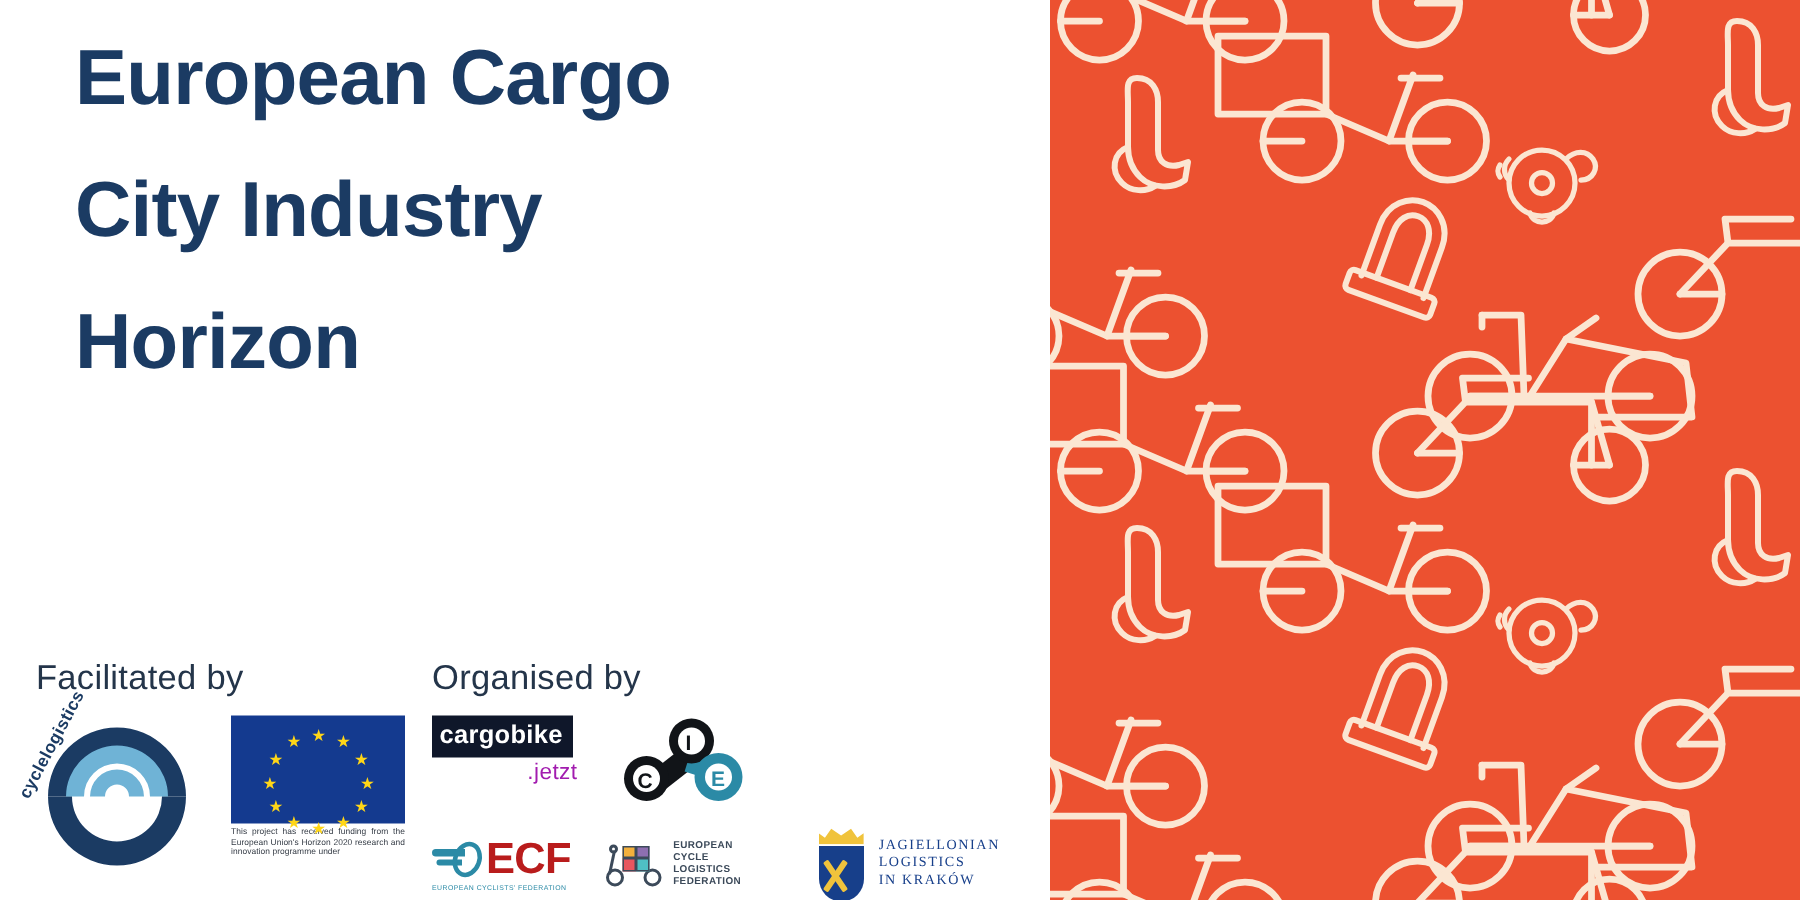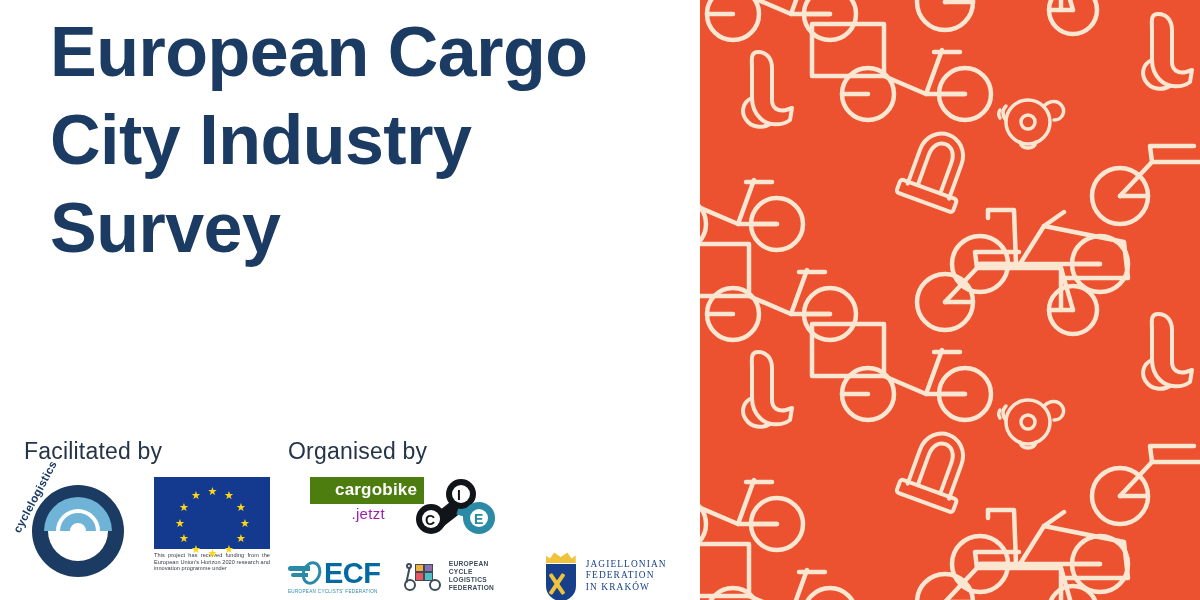--- a/index.html
+++ b/index.html
@@ -24,21 +24,21 @@
   }
 
   .title-block {
     position: absolute;
     left: 50px; top: 8px;
     width: 620px;
   }
   .title-line {
     font-family: "Liberation Sans", sans-serif;
     font-weight: 700;
-    font-size: 70px;
+    font-size: 52px;
     line-height: 88px;
     letter-spacing: -0.5px;
     color: #1b3b63;
     white-space: nowrap;
   }
 
   
   .credits {
     position: absolute;
     left: 0; top: 438px;
@@ -115,24 +115,23 @@
     font-size: 5.6px;
     line-height: 6.6px;
     color: #333a44;
     text-align: justify;
     letter-spacing: 0.05px;
   }
 
   
   .cargobike { width: 104px; }
   .cb-box {
-    background: #4d7c0f;
-    padding: 4px 7px 5px 25px;
+    background: #0f172a;
+    padding: 4px 7px 5px 5px;
     display: inline-block;
-    margin-left: 22px;
   }
   .cb-word {
     font-size: 17px;
     font-weight: 700;
     color: #ffffff;
     letter-spacing: 0.2px;
     line-height: 18px;
   }
   .cb-jetzt {
     text-align: right;
@@ -197,21 +196,21 @@
     border-radius: 3px 0 0 3px;
   }
   .ecf-oval {
     position:absolute; left:14px; top:1px;
     width: 19px; height: 24px;
     border: 3px solid #2b8aa6;
     border-radius: 50%;
     transform: rotate(20deg);
   }
   .ecf-text {
-    font-size: 29px; font-weight: 700; color:#0369a1;
+    font-size: 29px; font-weight: 700; color:#b91c1c;
     letter-spacing: -0.5px; line-height: 29px;
   }
   .ecf-sub {
     font-size: 4.6px; color:#2b8aa6; letter-spacing:0.3px;
     margin-top: 1px; white-space: nowrap;
   }
 
   
   .eclf { display:flex; align-items:center; gap:4px; width: 128px; }
   .eclf-mark { width: 42px; height: 30px; position: relative; }
@@ -279,21 +278,21 @@
 </head>
 <body>
 
 <div class="page">
 
   <div class="left-panel">
 
     <div class="title-block">
       <div class="title-line">European Cargo</div>
       <div class="title-line">City Industry</div>
-      <div class="title-line">Survey</div>
+      <div class="title-line">Horizon</div>
     </div>
 
     <div class="credits">
 
       <div class="credit-col col-facilitated">
         <div class="credit-label">Facilitated by</div>
         <div class="logo-row">
 
           <div class="cyclelogistics">
             <svg width="108" height="108" viewBox="0 0 108 108">
@@ -390,21 +389,21 @@
 
           <div class="jag">
             <div class="jag-mark">
               <div class="jag-crown"></div>
               <div class="jag-shield">
                 <div class="jag-cross jag-c1"></div>
                 <div class="jag-cross jag-c2"></div>
               </div>
             </div>
             <div class="jag-text">JAGIELLONIAN
-FEDERATION
+LOGISTICS
 IN KRAKÓW</div>
           </div>
         </div>
 
       </div>
     </div>
   </div>
 
   <div class="pattern-panel">
     <svg width="500" height="600" viewBox="0 0 500 600">

